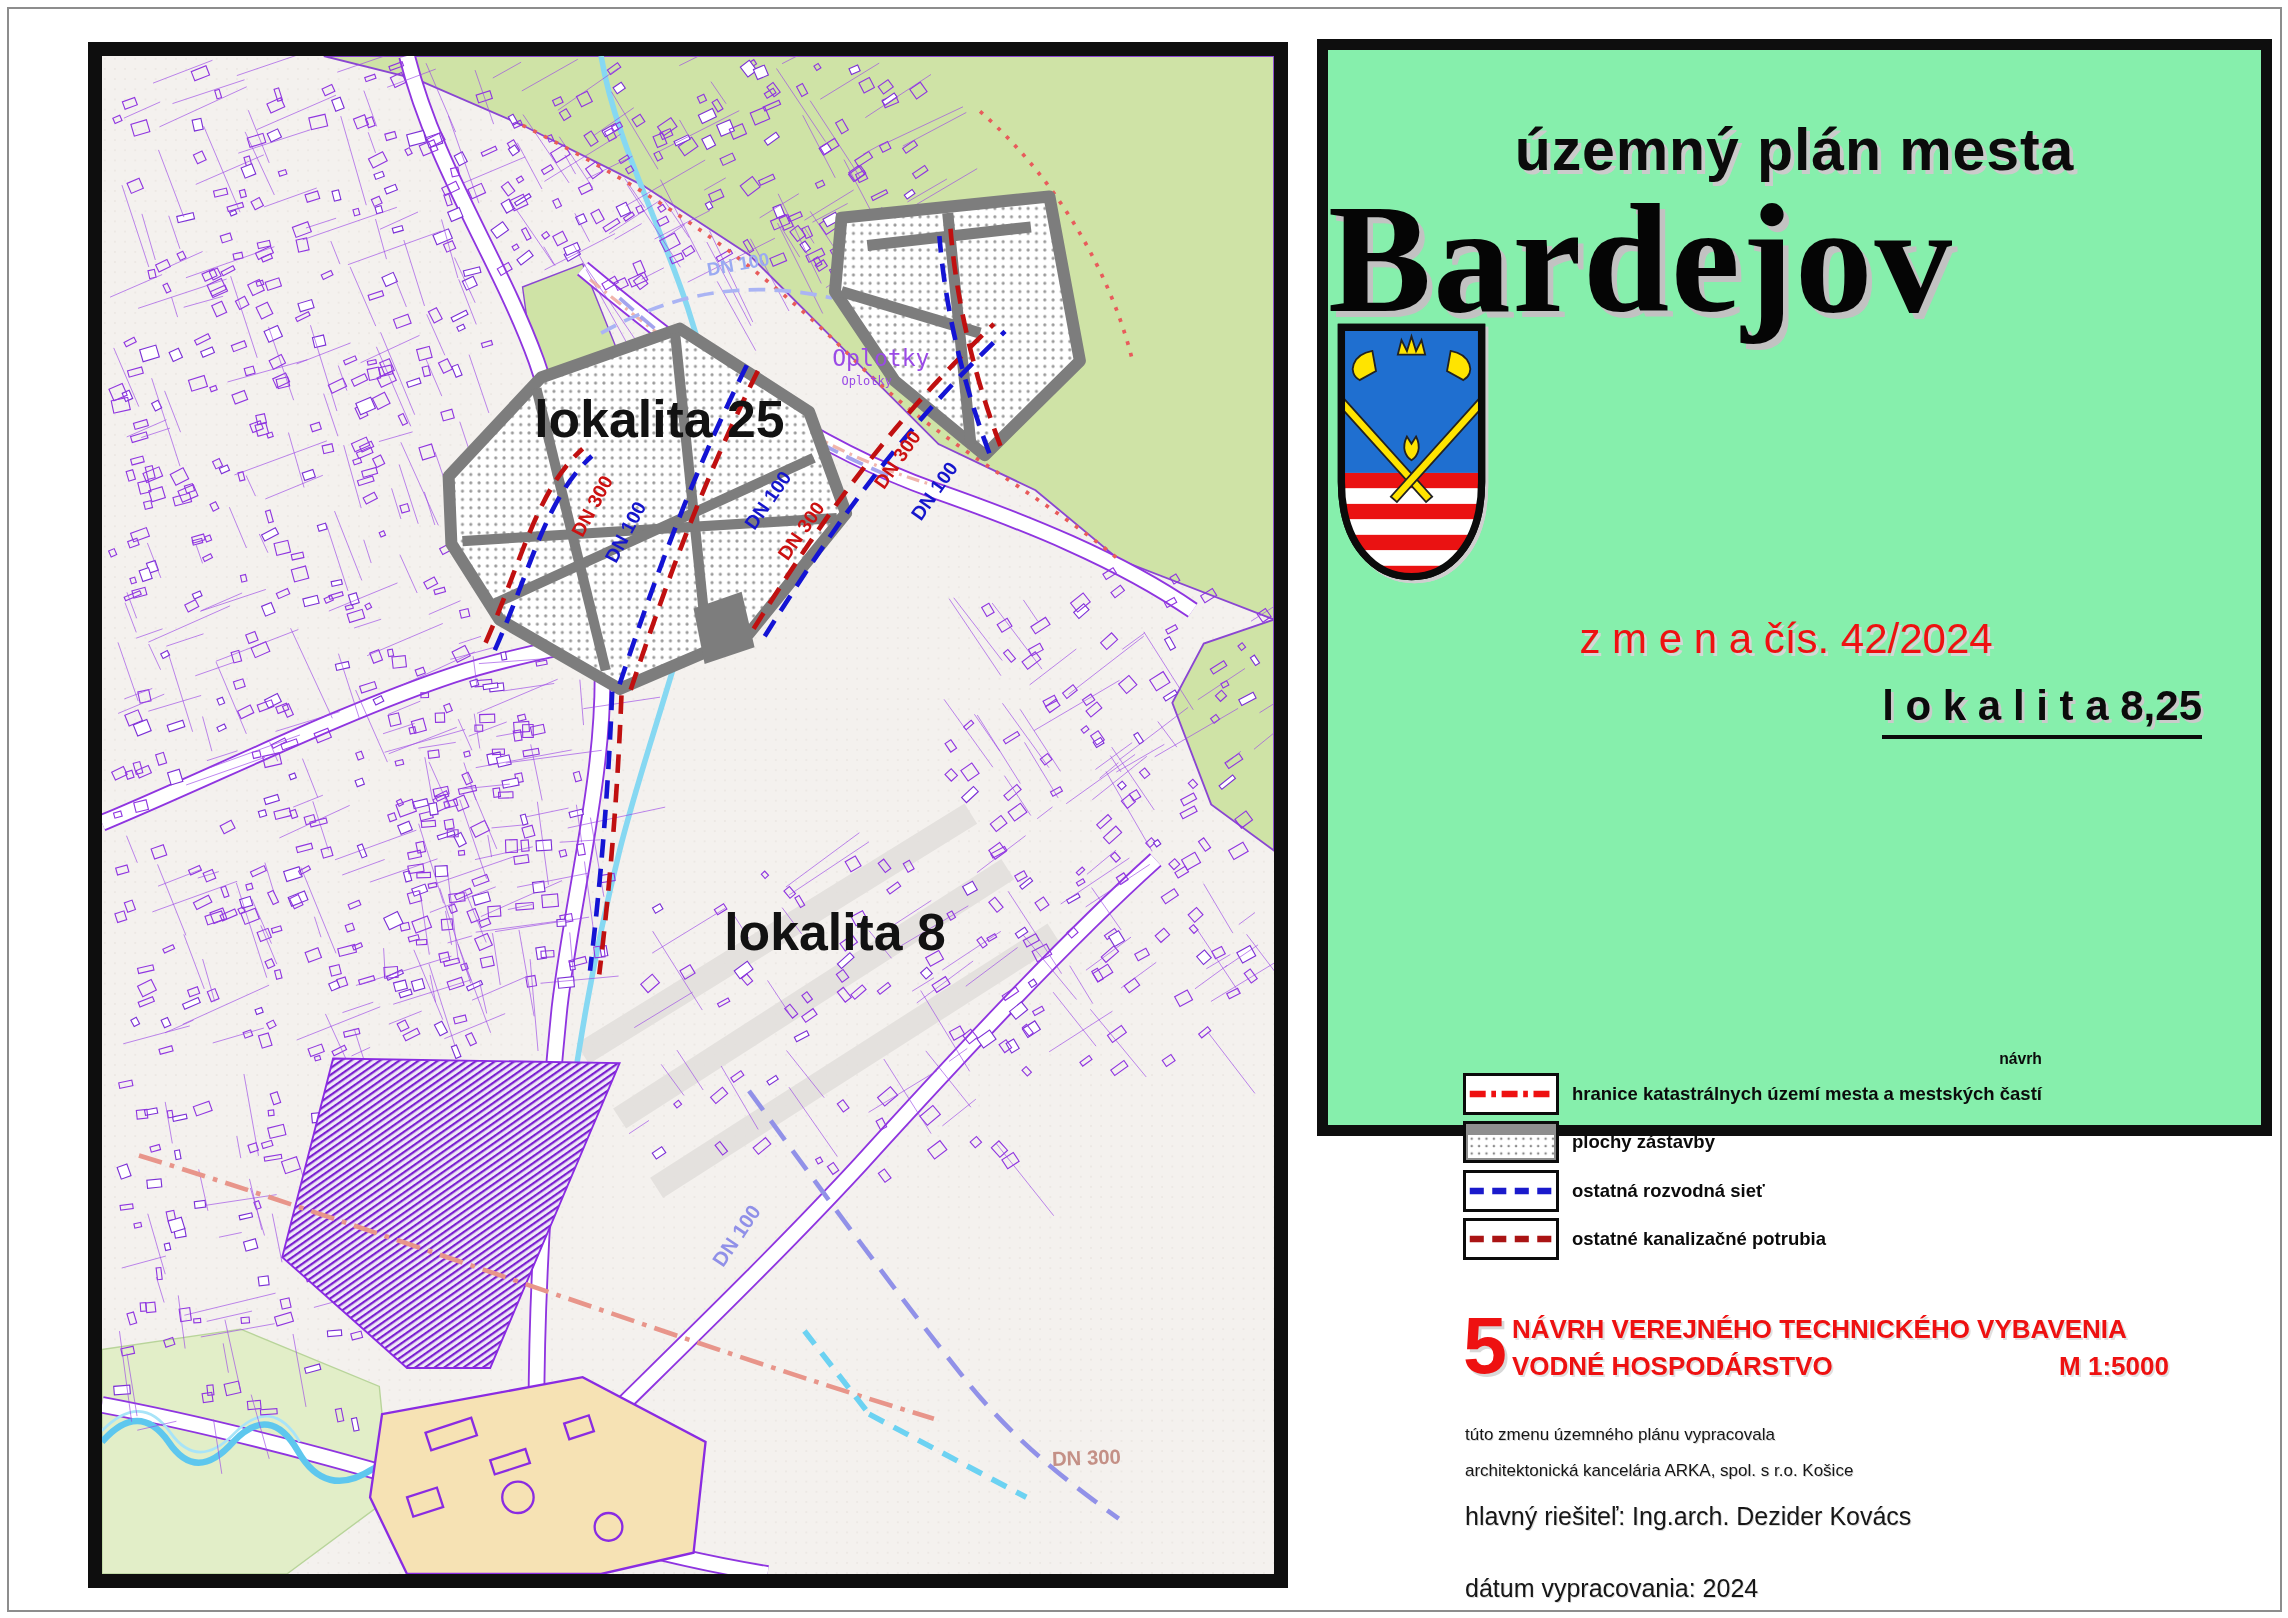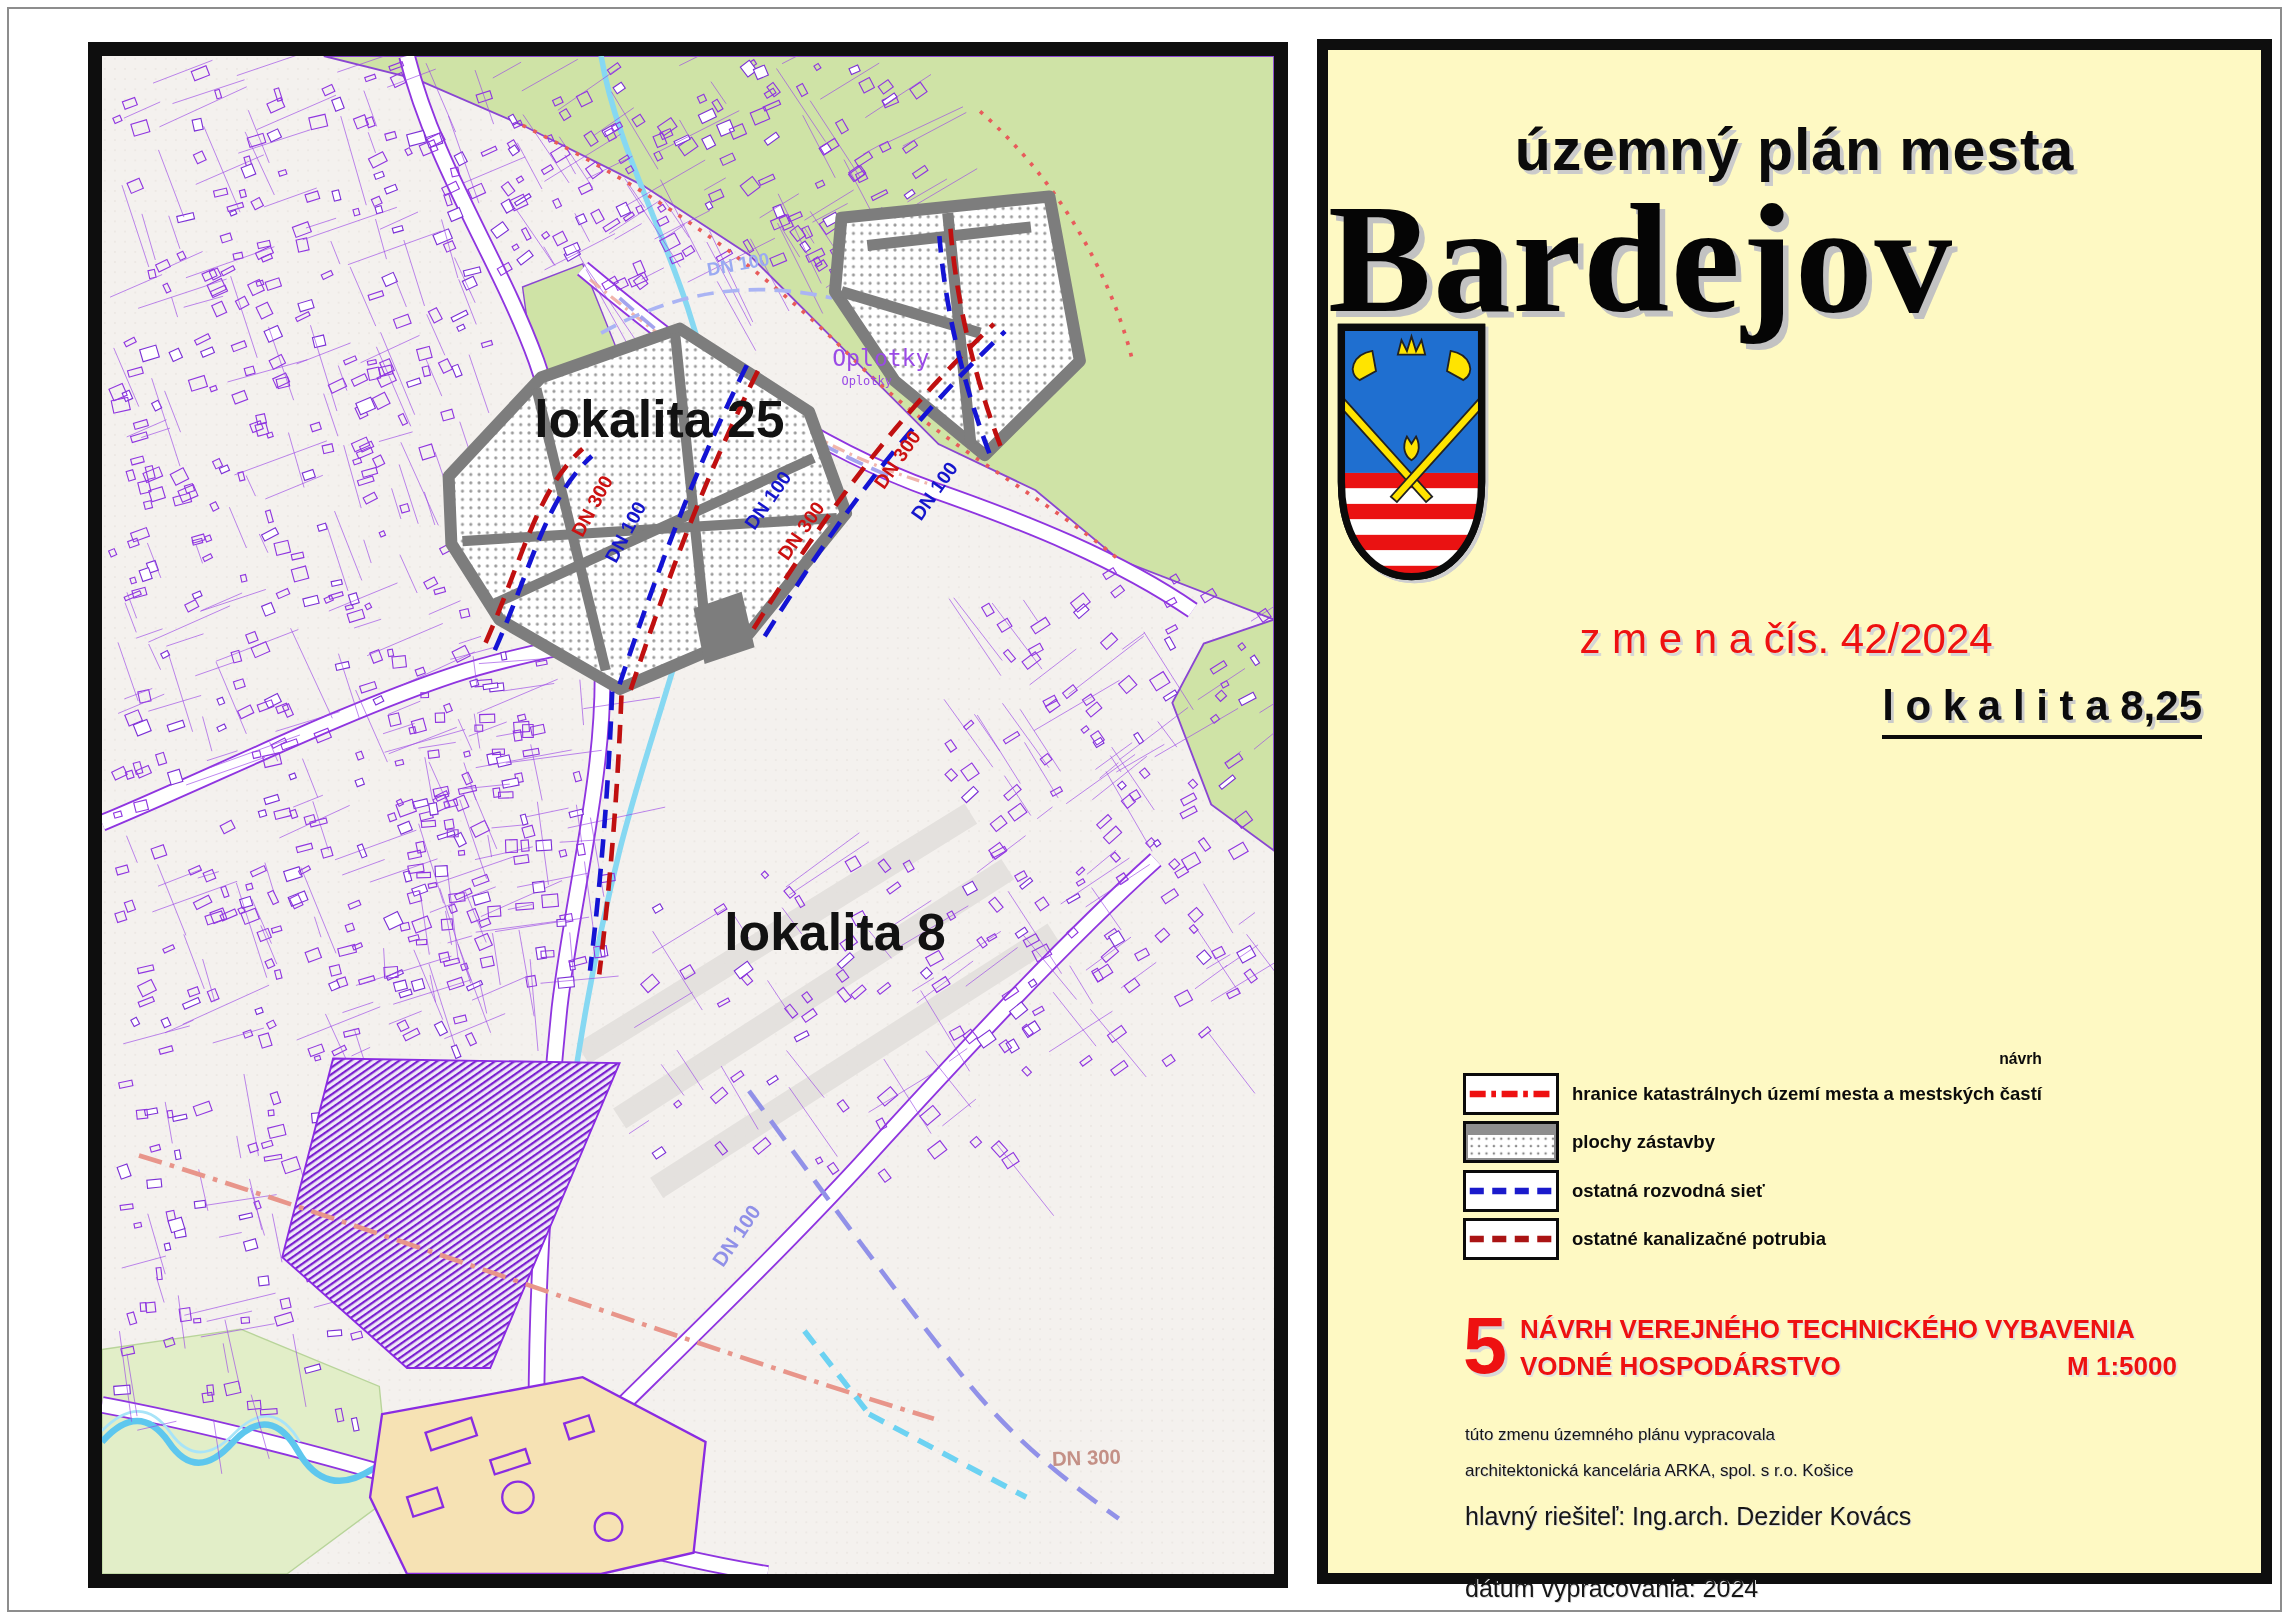--- a/index.html
+++ b/index.html
@@ -6,22 +6,22 @@
   body{width:2289px;height:1619px;background:#fff;font-family:"Liberation Sans",sans-serif;}
   .page{position:relative;width:2289px;height:1619px;background:#ffffff;overflow:hidden;}
   .page-border{position:absolute;inset:7.4px;border:2.8px solid #8d8d8d;pointer-events:none;}
 
   
   .map-frame{position:absolute;left:88px;top:42px;width:1200px;height:1546px;
     border:14.8px solid #0e0e0e;box-sizing:border-box;background:#f4f1ee;}
   .map-frame svg{display:block;width:100%;height:100%;}
 
   
-  .title-frame{position:absolute;left:1317px;top:39px;width:955px;height:1545px;
-    border:11px solid #0e0e0e;box-sizing:border-box;background:#fef9c3;}
+  .title-frame{position:absolute;left:1317px;top:39px;width:955px;height:1097px;
+    border:11px solid #0e0e0e;box-sizing:border-box;background:#86efac;}
   .title-inner{position:relative;width:100%;height:100%;}
   .t-small{margin-top:66px;text-align:center;font-size:59px;font-weight:bold;color:#0b0b0b;
     letter-spacing:0.9px;text-shadow:3.7px 3.7px 0 #cbcbcb;}
   .t-row{display:flex;justify-content:center;align-items:flex-start;margin-top:1.8px;flex-direction:column;}
   .t-city{font-family:"Liberation Serif",serif;font-weight:bold;font-size:155px;line-height:.95;
     color:#050505;letter-spacing:1.8px;text-shadow:5.5px 5.5px 0 #c2c2c2;}
   .crest{width:155px;height:264px;margin-left:5.5px;margin-top:-13px;filter:drop-shadow(3.7px 3.7px 0 #cfcfcf);}
   .red-line{margin-top:31px;margin-right:59px;text-align:center;font-size:42px;font-weight:normal;
     color:#ee1111;text-shadow:2.8px 2.8px 0 #d6d6d6;margin-left:42px;}
   .lok-wrap{margin-top:18.5px;margin-right:59px;text-align:right;}
@@ -34,21 +34,21 @@
   .sw{width:96px;height:42px;border:3.7px solid #0b0b0b;box-sizing:border-box;background:#fff;
     position:relative;flex:0 0 auto;}
   .sw svg{display:block;width:100%;height:100%;}
   .sw2{background:#8e8e8e;}
   .sw2i{position:absolute;left:1.8px;right:1.8px;top:11px;bottom:1.8px;
     background:radial-gradient(#8a8a8a 1.3px,transparent 1.5px) #fff;background-size:7.4px 7.4px;}
   .leg-label{margin-left:13px;font-size:18.5px;font-weight:bold;color:#0b0b0b;}
 
   .section5{position:absolute;left:135px;top:1198px;display:flex;align-items:flex-start;}
   .big5{font-size:79px;font-weight:bold;color:#ee1111;line-height:.82;text-shadow:2.8px 2.8px 0 #d8d8d8;}
-  .sec-col{margin-left:13px;width:657px;}
+  .sec-col{margin-left:5px;width:657px;}
   .sec-l1{font-size:26px;font-weight:bold;color:#ee1111;text-shadow:1.8px 1.8px 0 #e0e0e0;}
   .sec-l2{display:flex;justify-content:space-between;font-size:26px;font-weight:bold;color:#ee1111;
     margin-top:5.5px;text-shadow:1.8px 1.8px 0 #e0e0e0;}
 
   .credits{position:absolute;left:137px;top:1301px;font-size:17px;color:#161616;line-height:36px;
     text-shadow:0.9px 0.9px 0 #d9d9d9;}
   .chief{position:absolute;left:137px;top:1386px;font-size:25px;color:#161616;text-shadow:0.9px 0.9px 0 #d9d9d9;}
   .date{position:absolute;left:137px;top:1458px;font-size:25px;color:#161616;text-shadow:0.9px 0.9px 0 #d9d9d9;}
 
   

